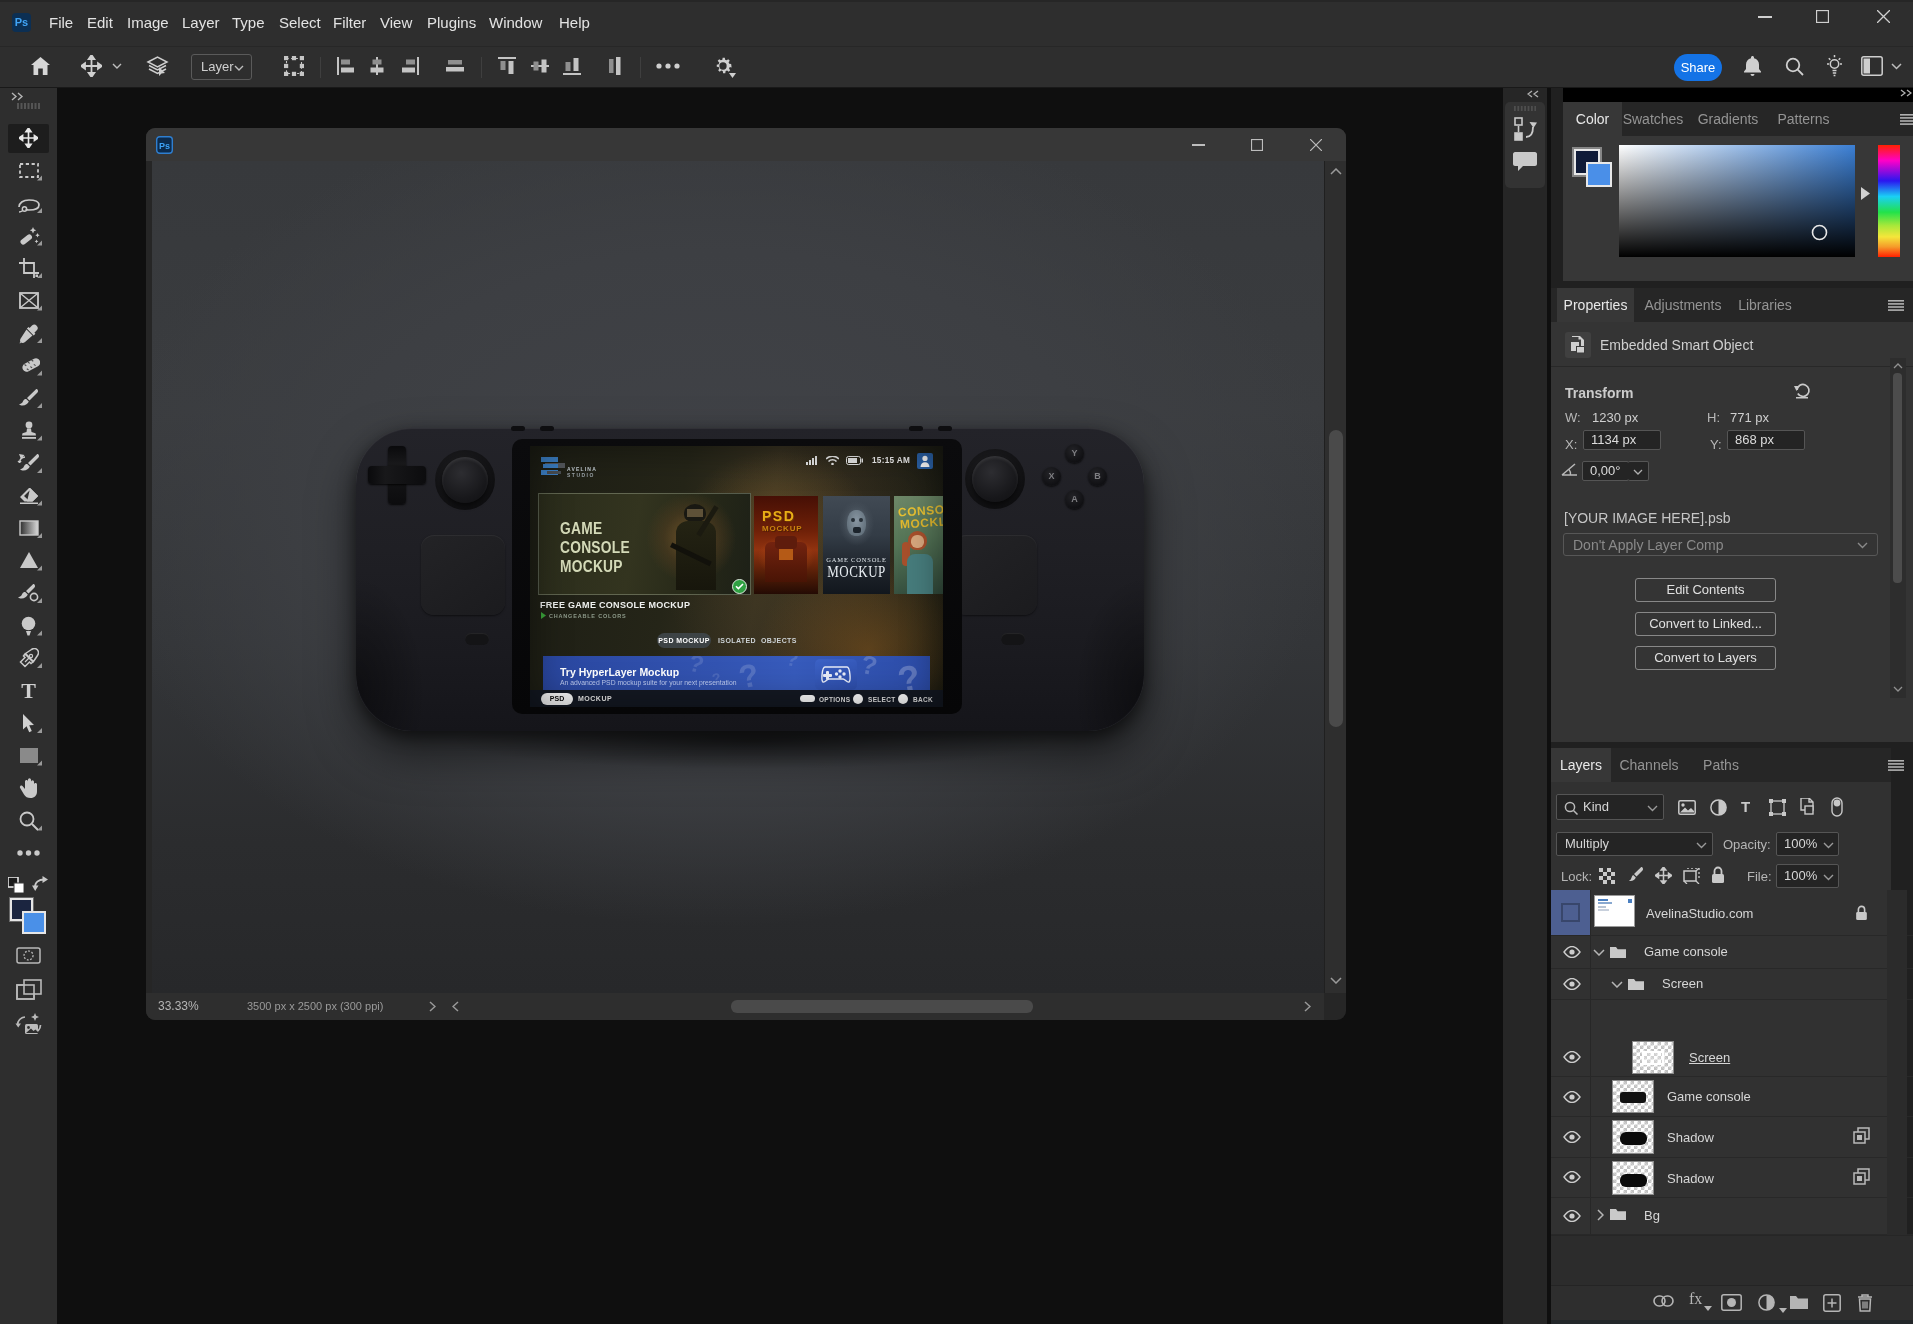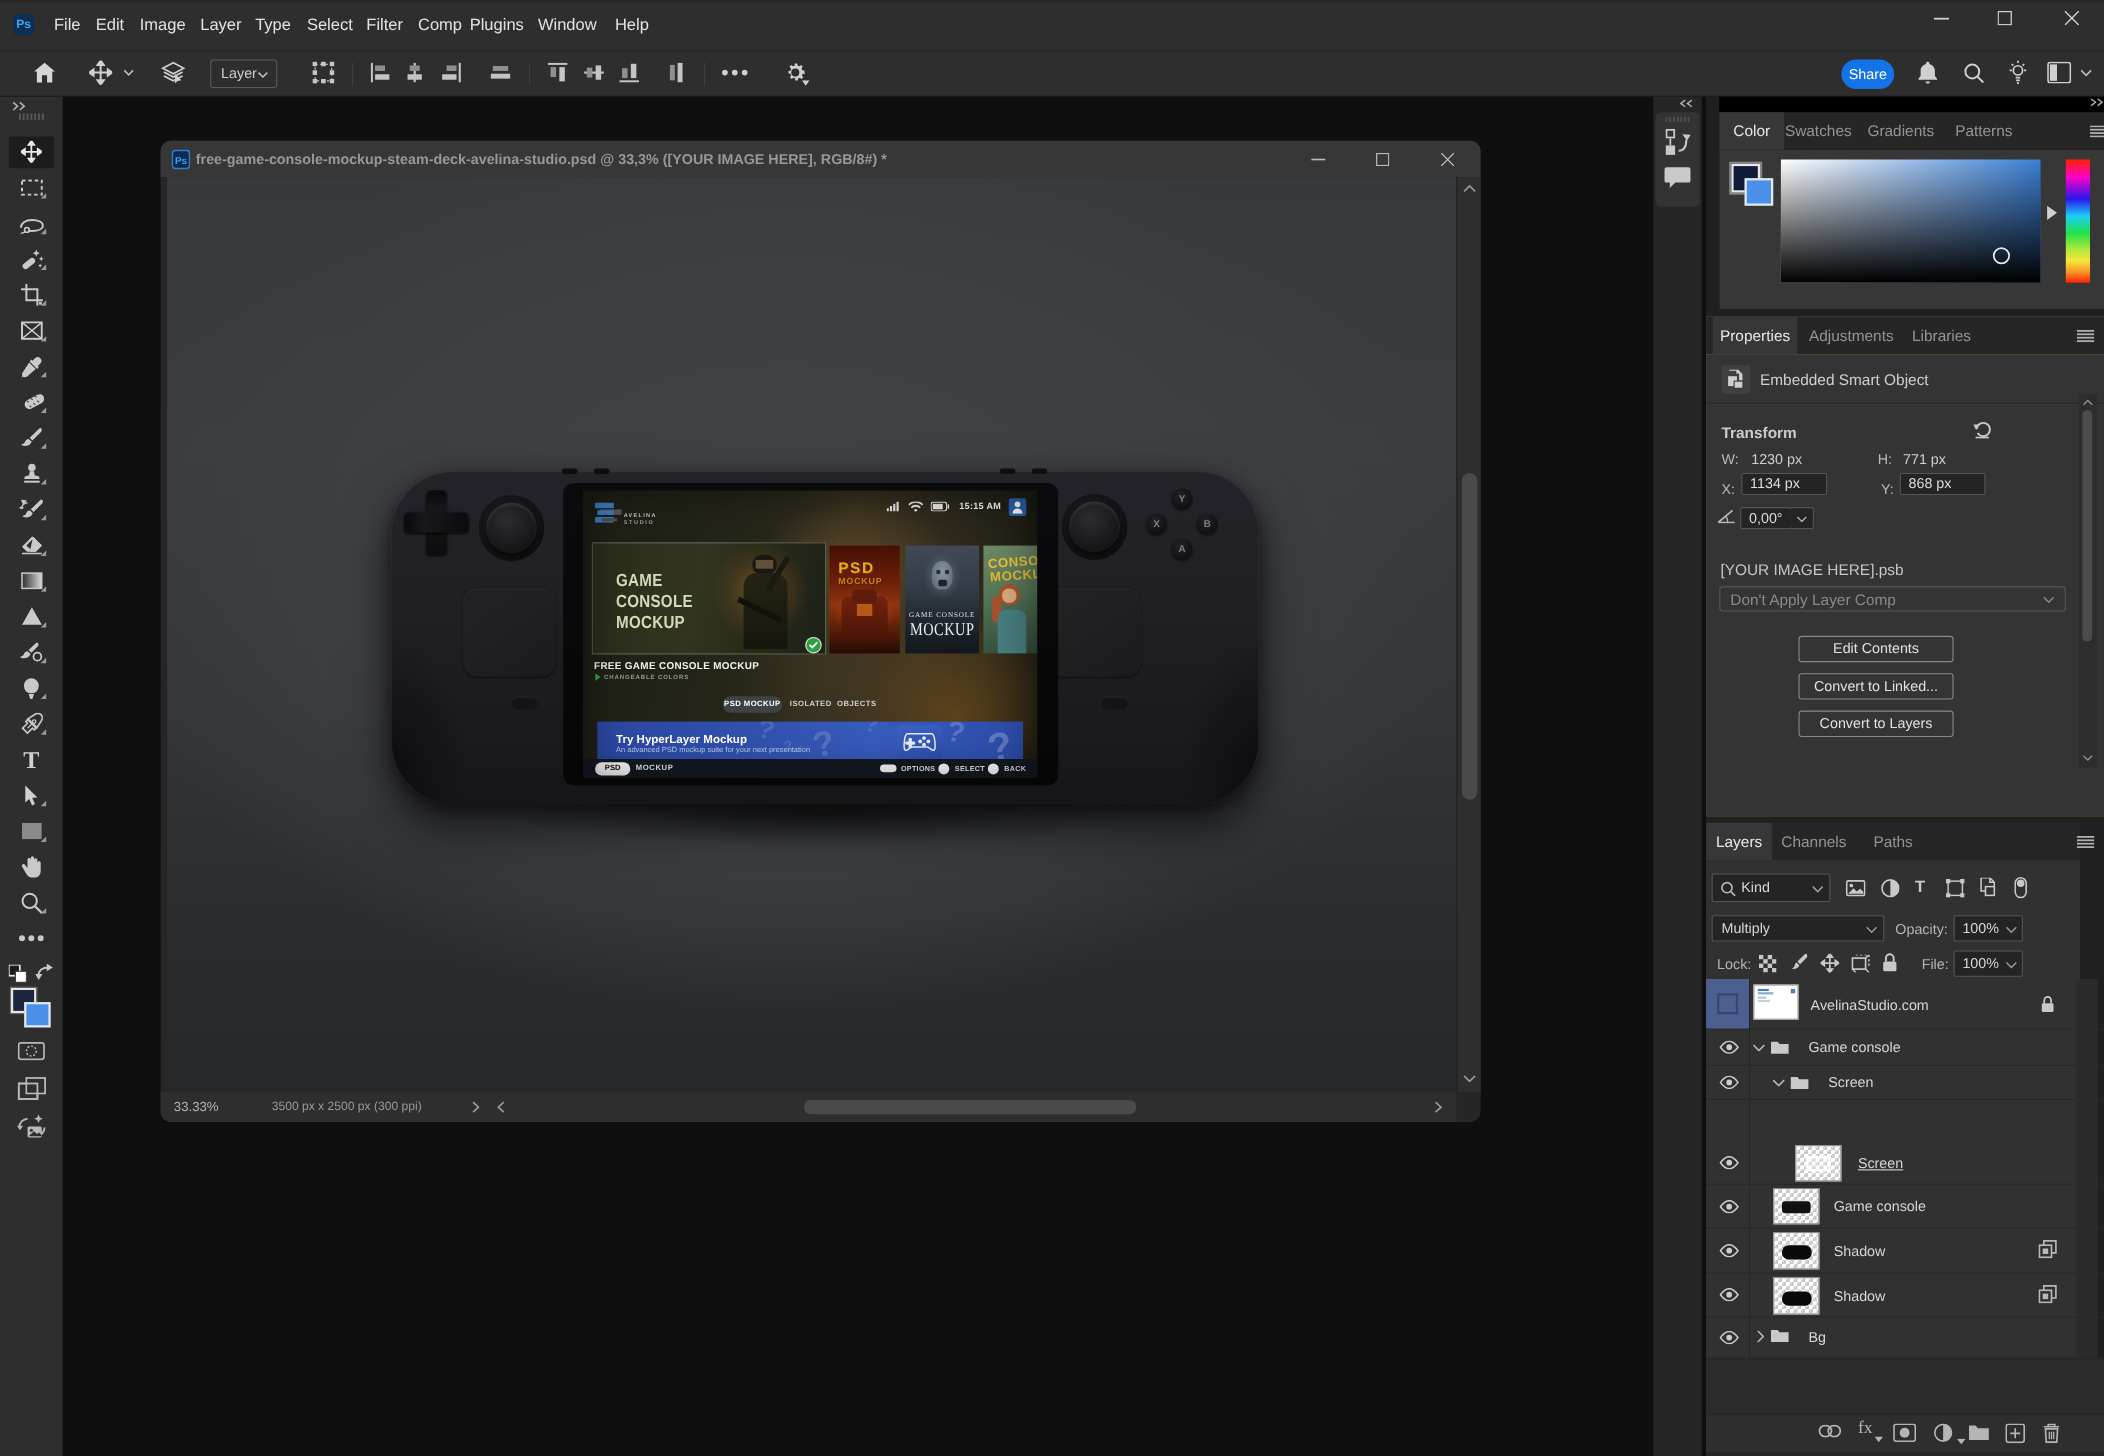--- a/index.html
+++ b/index.html
@@ -54,21 +54,21 @@
   <div class="abs" style="left:0;top:0;width:1913px;height:2px;background:#262626"></div>
   <div id="pslogo" class="abs">Ps</div>
   <div class="menus">
     <span style="left:0">File</span>
     <span style="left:38px">Edit</span>
     <span style="left:78px">Image</span>
     <span style="left:133px">Layer</span>
     <span style="left:183px">Type</span>
     <span style="left:230px">Select</span>
     <span style="left:284px">Filter</span>
-    <span style="left:331px">Comp</span>
+    <span style="left:331px">View</span>
     <span style="left:378px">Plugins</span>
     <span style="left:440px">Window</span>
     <span style="left:510px">Help</span>
   </div>
   <svg class="abs" style="left:1758px;top:16px" width="14" height="2">
       <rect width="14" height="2" fill="#cfcfcf"></rect>
     </svg>
   <svg class="abs" style="left:1816px;top:10px" width="13" height="13">
       <rect x="0.5" y="0.5" width="12" height="12" fill="none" stroke="#cfcfcf" stroke-width="1.3"></rect>
     </svg>
@@ -417,21 +417,20 @@
       <path d="M11 20 L16 15.5 L18.5 18 L20.5 16.5 L23 19 L23 20 Z" fill="#2e2e2e"></path>
     </svg>
 </div>
 
 <div id="docwin" class="abs">
   <div id="doctitle" class="abs">
     <svg class="abs" style="left:10px;top:8px" width="17" height="18">
         <rect x="0.7" y="0.7" width="15.6" height="16.6" rx="3" fill="#0c2b4d" stroke="#2f7fd0" stroke-width="1.4"></rect>
         <text x="8.5" y="13" font-size="9" font-weight="bold" fill="#3da2f5" text-anchor="middle" font-family="Liberation Sans">Ps</text>
       </svg>
-    <span style="position:absolute;left:32px;top:0;font-weight:bold;color:#989898">free-game-console-mockup-steam-deck-avelina-studio.psd @ 33,3% ([YOUR IMAGE HERE], RGB/8#) *</span>
     <svg class="abs" style="left:1046px;top:16px" width="13" height="2">
         <rect width="13" height="2" fill="#bdbdbd"></rect>
       </svg>
     <svg class="abs" style="left:1105px;top:11px" width="12" height="12">
         <rect x="0.5" y="0.5" width="11" height="11" fill="none" stroke="#bdbdbd" stroke-width="1.2"></rect>
       </svg>
     <svg class="abs" style="left:1164px;top:11px" width="12" height="12">
         <path d="M0 0 L12 12 M12 0 L0 12" stroke="#bdbdbd" stroke-width="1.2"></path>
       </svg>
   </div>

